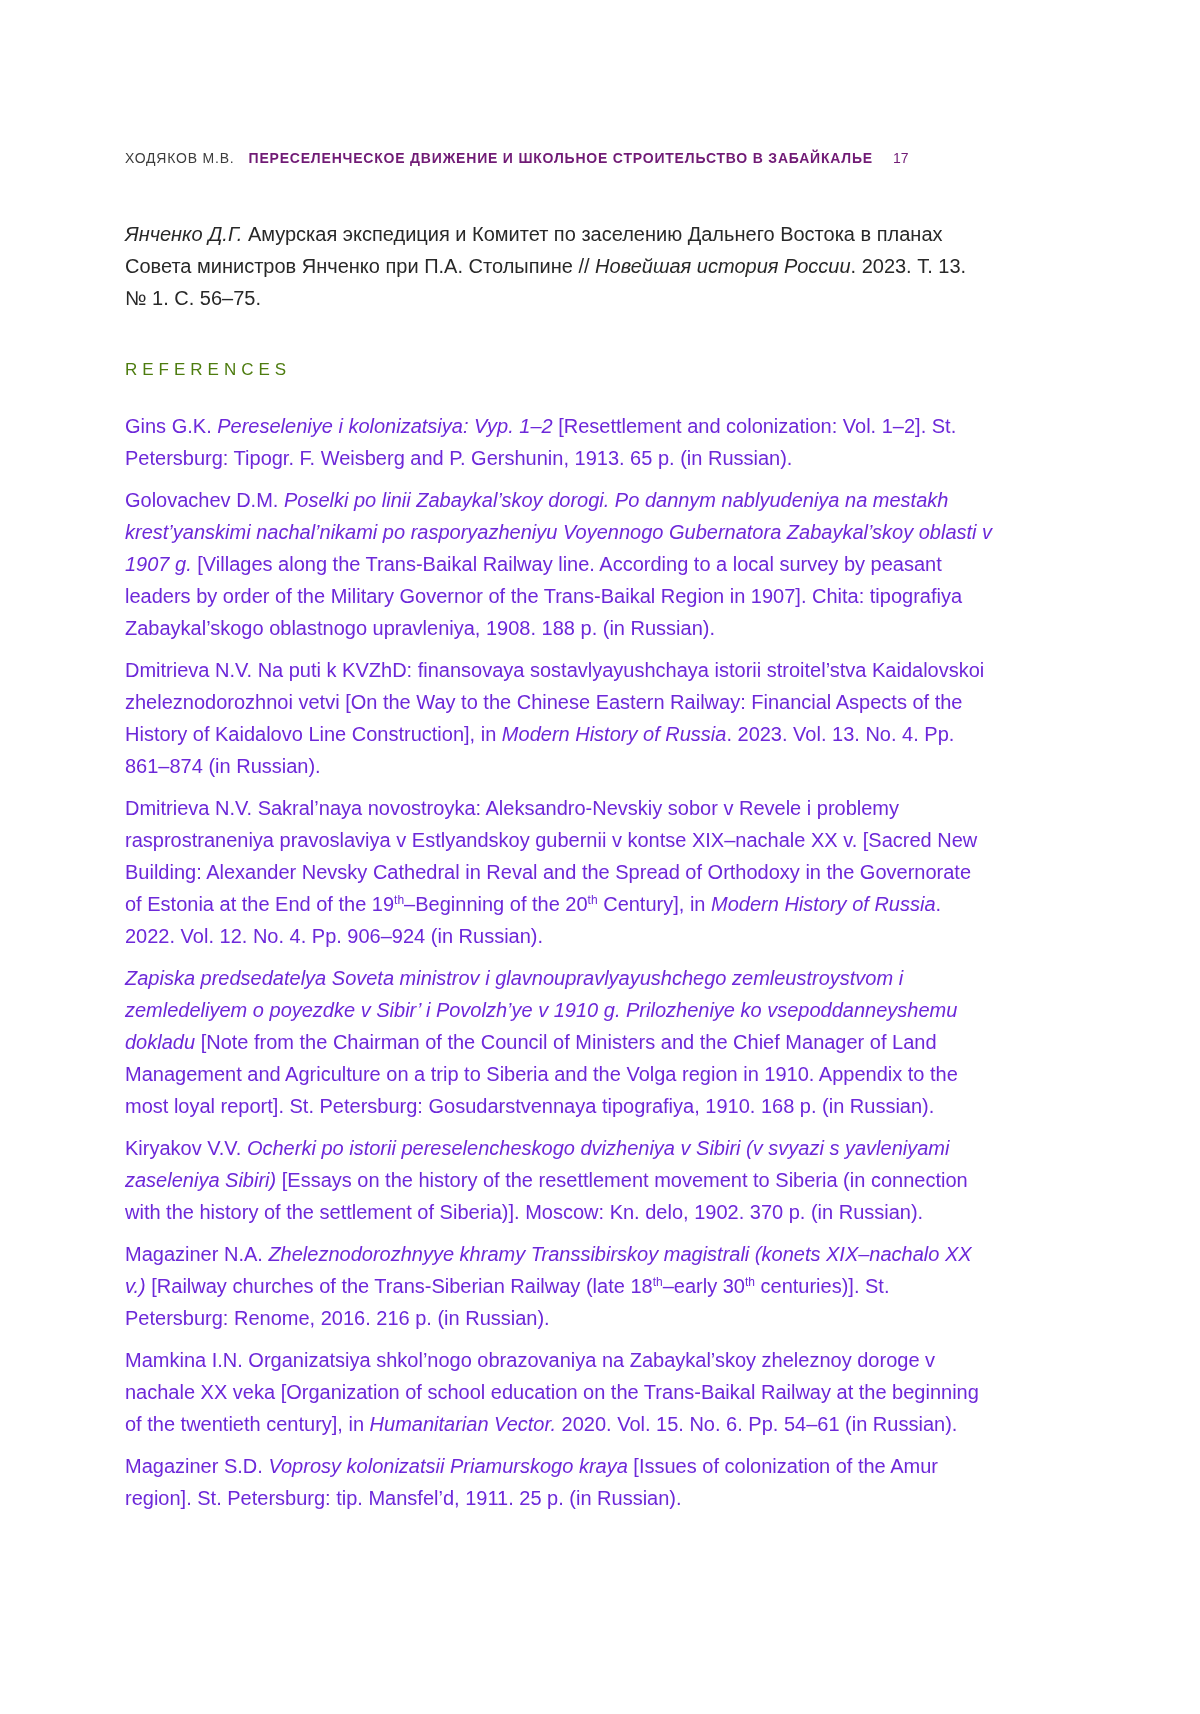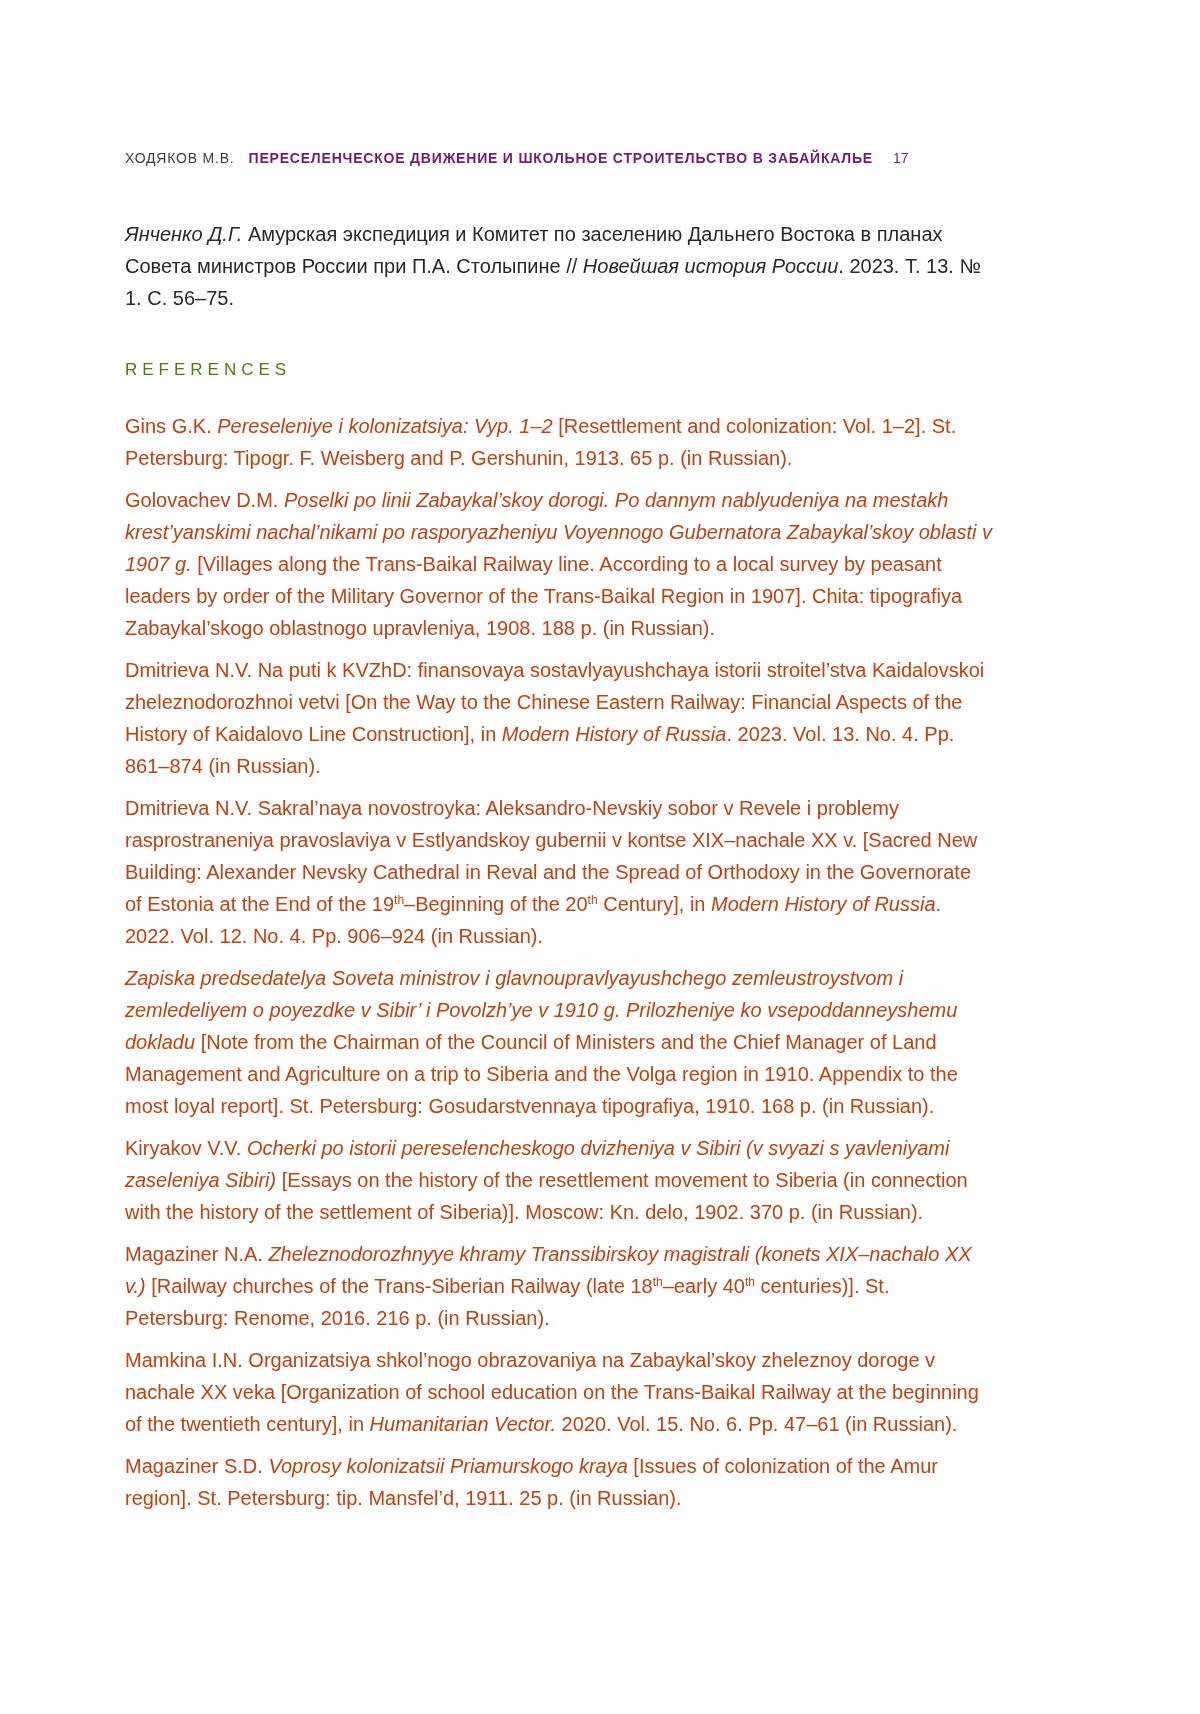--- a/index.html
+++ b/index.html
@@ -60,21 +60,21 @@
     letter-spacing: 5px;
     color: #4d7c0f;
   }
   .refs {
     margin-top: 30px;
   }
   .ref {
     margin: 0 0 10px 0;
     font-size: 20px;
     line-height: 32px;
-    color: #c2410c;
+    color: #6d28d9;
     text-align: left;
   }
   em { font-style: italic; }
   sup {
     font-size: 60%;
     line-height: 0;
     vertical-align: baseline;
     position: relative;
     top: -0.55em;
   }
@@ -84,30 +84,30 @@
 
 <div class="page">
 
   <div class="running-header">
     <span class="author">ХОДЯКОВ М.В.</span>
     <span class="title">ПЕРЕСЕЛЕНЧЕСКОЕ ДВИЖЕНИЕ И ШКОЛЬНОЕ СТРОИТЕЛЬСТВО В ЗАБАЙКАЛЬЕ</span>
     <span class="pagenum">17</span>
   </div>
 
   <div class="content">
-    <p class="citation"><em>Янченко Д.Г. </em><span>Амурская экспедиция и Комитет по заселению Дальнего Востока в планах Совета министров России при П.А. Столыпине // </span><em>Новейшая история России</em><span>. 2023. Т. 13. № 1. С. 56–75.</span></p>
+    <p class="citation"><em>Янченко Д.Г. </em><span>Амурская экспедиция и Комитет по заселению Дальнего Востока в планах Совета министров Янченко при П.А. Столыпине // </span><em>Новейшая история России</em><span>. 2023. Т. 13. № 1. С. 56–75.</span></p>
 
     <h2 class="refs-heading">REFERENCES</h2>
 
     <div class="refs">
         <p class="ref"><span>Gins G.K. </span><em>Pereseleniye i kolonizatsiya: Vyp. 1–2 </em><span>[Resettlement and colonization: Vol. 1–2]. St. Petersburg: Tipogr. F. Weisberg and P. Gershunin, 1913. 65 p. (in Russian).</span></p>
         <p class="ref"><span>Golovachev D.M. </span><em>Poselki po linii Zabaykal’skoy dorogi. Po dannym nablyudeniya na mestakh krest’yanskimi nachal’nikami po rasporyazheniyu Voyennogo Gubernatora Zabaykal’skoy oblasti v 1907 g. </em><span>[Villages along the Trans-Baikal Railway line. According to a local survey by peasant leaders by order of the Military Governor of the Trans-Baikal Region in 1907]. Chita: tipografiya Zabaykal’skogo oblastnogo upravleniya, 1908. 188 p. (in Russian).</span></p>
         <p class="ref"><span>Dmitrieva N.V. Na puti k KVZhD: finansovaya sostavlyayushchaya istorii stroitel’stva Kaidalovskoi zheleznodorozhnoi vetvi [On the Way to the Chinese Eastern Railway: Financial Aspects of the History of Kaidalovo Line Construction], in </span><em>Modern History of Russia</em><span>. 2023. Vol. 13. No. 4. Pp. 861–874 (in Russian).</span></p>
         <p class="ref"><span>Dmitrieva N.V. Sakral’naya novostroyka: Aleksandro-Nevskiy sobor v Revele i problemy rasprostraneniya pravoslaviya v Estlyandskoy gubernii v kontse XIX–nachale XX v. [Sacred New Building: Alexander Nevsky Cathedral in Reval and the Spread of Orthodoxy in the Governorate of Estonia at the End of the 19</span><sup>th</sup><span>–Beginning of the 20</span><sup>th</sup><span> Century], in </span><em>Modern History of Russia</em><span>. 2022. Vol. 12. No. 4. Pp. 906–924 (in Russian).</span></p>
         <p class="ref"><em>Zapiska predsedatelya Soveta ministrov i glavnoupravlyayushchego zemleustroystvom i zemledeliyem o poyezdke v Sibir’ i Povolzh’ye v 1910 g. Prilozheniye ko vsepoddanneyshemu dokladu </em><span>[Note from the Chairman of the Council of Ministers and the Chief Manager of Land Management and Agriculture on a trip to Siberia and the Volga region in 1910. Appendix to the most loyal report]. St. Petersburg: Gosudarstvennaya tipografiya, 1910. 168 p. (in Russian).</span></p>
         <p class="ref"><span>Kiryakov V.V. </span><em>Ocherki po istorii pereselencheskogo dvizheniya v Sibiri (v svyazi s yavleniyami zaseleniya Sibiri) </em><span>[Essays on the history of the resettlement movement to Siberia (in connection with the history of the settlement of Siberia)]. Moscow: Kn. delo, 1902. 370 p. (in Russian).</span></p>
-        <p class="ref"><span>Magaziner N.A. </span><em>Zheleznodorozhnyye khramy Transsibirskoy magistrali (konets XIX–nachalo XX v.) </em><span>[Railway churches of the Trans-Siberian Railway (late 18</span><sup>th</sup><span>–early 40</span><sup>th</sup><span> centuries)]. St. Petersburg: Renome, 2016. 216 p. (in Russian).</span></p>
-        <p class="ref"><span>Mamkina I.N. Organizatsiya shkol’nogo obrazovaniya na Zabaykal’skoy zheleznoy doroge v nachale XX veka [Organization of school education on the Trans-Baikal Railway at the beginning of the twentieth century], in </span><em>Humanitarian Vector.</em><span> 2020. Vol. 15. No. 6. Pp. 47–61 (in Russian).</span></p>
+        <p class="ref"><span>Magaziner N.A. </span><em>Zheleznodorozhnyye khramy Transsibirskoy magistrali (konets XIX–nachalo XX v.) </em><span>[Railway churches of the Trans-Siberian Railway (late 18</span><sup>th</sup><span>–early 30</span><sup>th</sup><span> centuries)]. St. Petersburg: Renome, 2016. 216 p. (in Russian).</span></p>
+        <p class="ref"><span>Mamkina I.N. Organizatsiya shkol’nogo obrazovaniya na Zabaykal’skoy zheleznoy doroge v nachale XX veka [Organization of school education on the Trans-Baikal Railway at the beginning of the twentieth century], in </span><em>Humanitarian Vector.</em><span> 2020. Vol. 15. No. 6. Pp. 54–61 (in Russian).</span></p>
         <p class="ref"><span>Magaziner S.D. </span><em>Voprosy kolonizatsii Priamurskogo kraya </em><span>[Issues of colonization of the Amur region]. St. Petersburg: tip. Mansfel’d, 1911. 25 p. (in Russian).</span></p>
       </div>
   </div>
 
 </div>
 
 </body></html>

